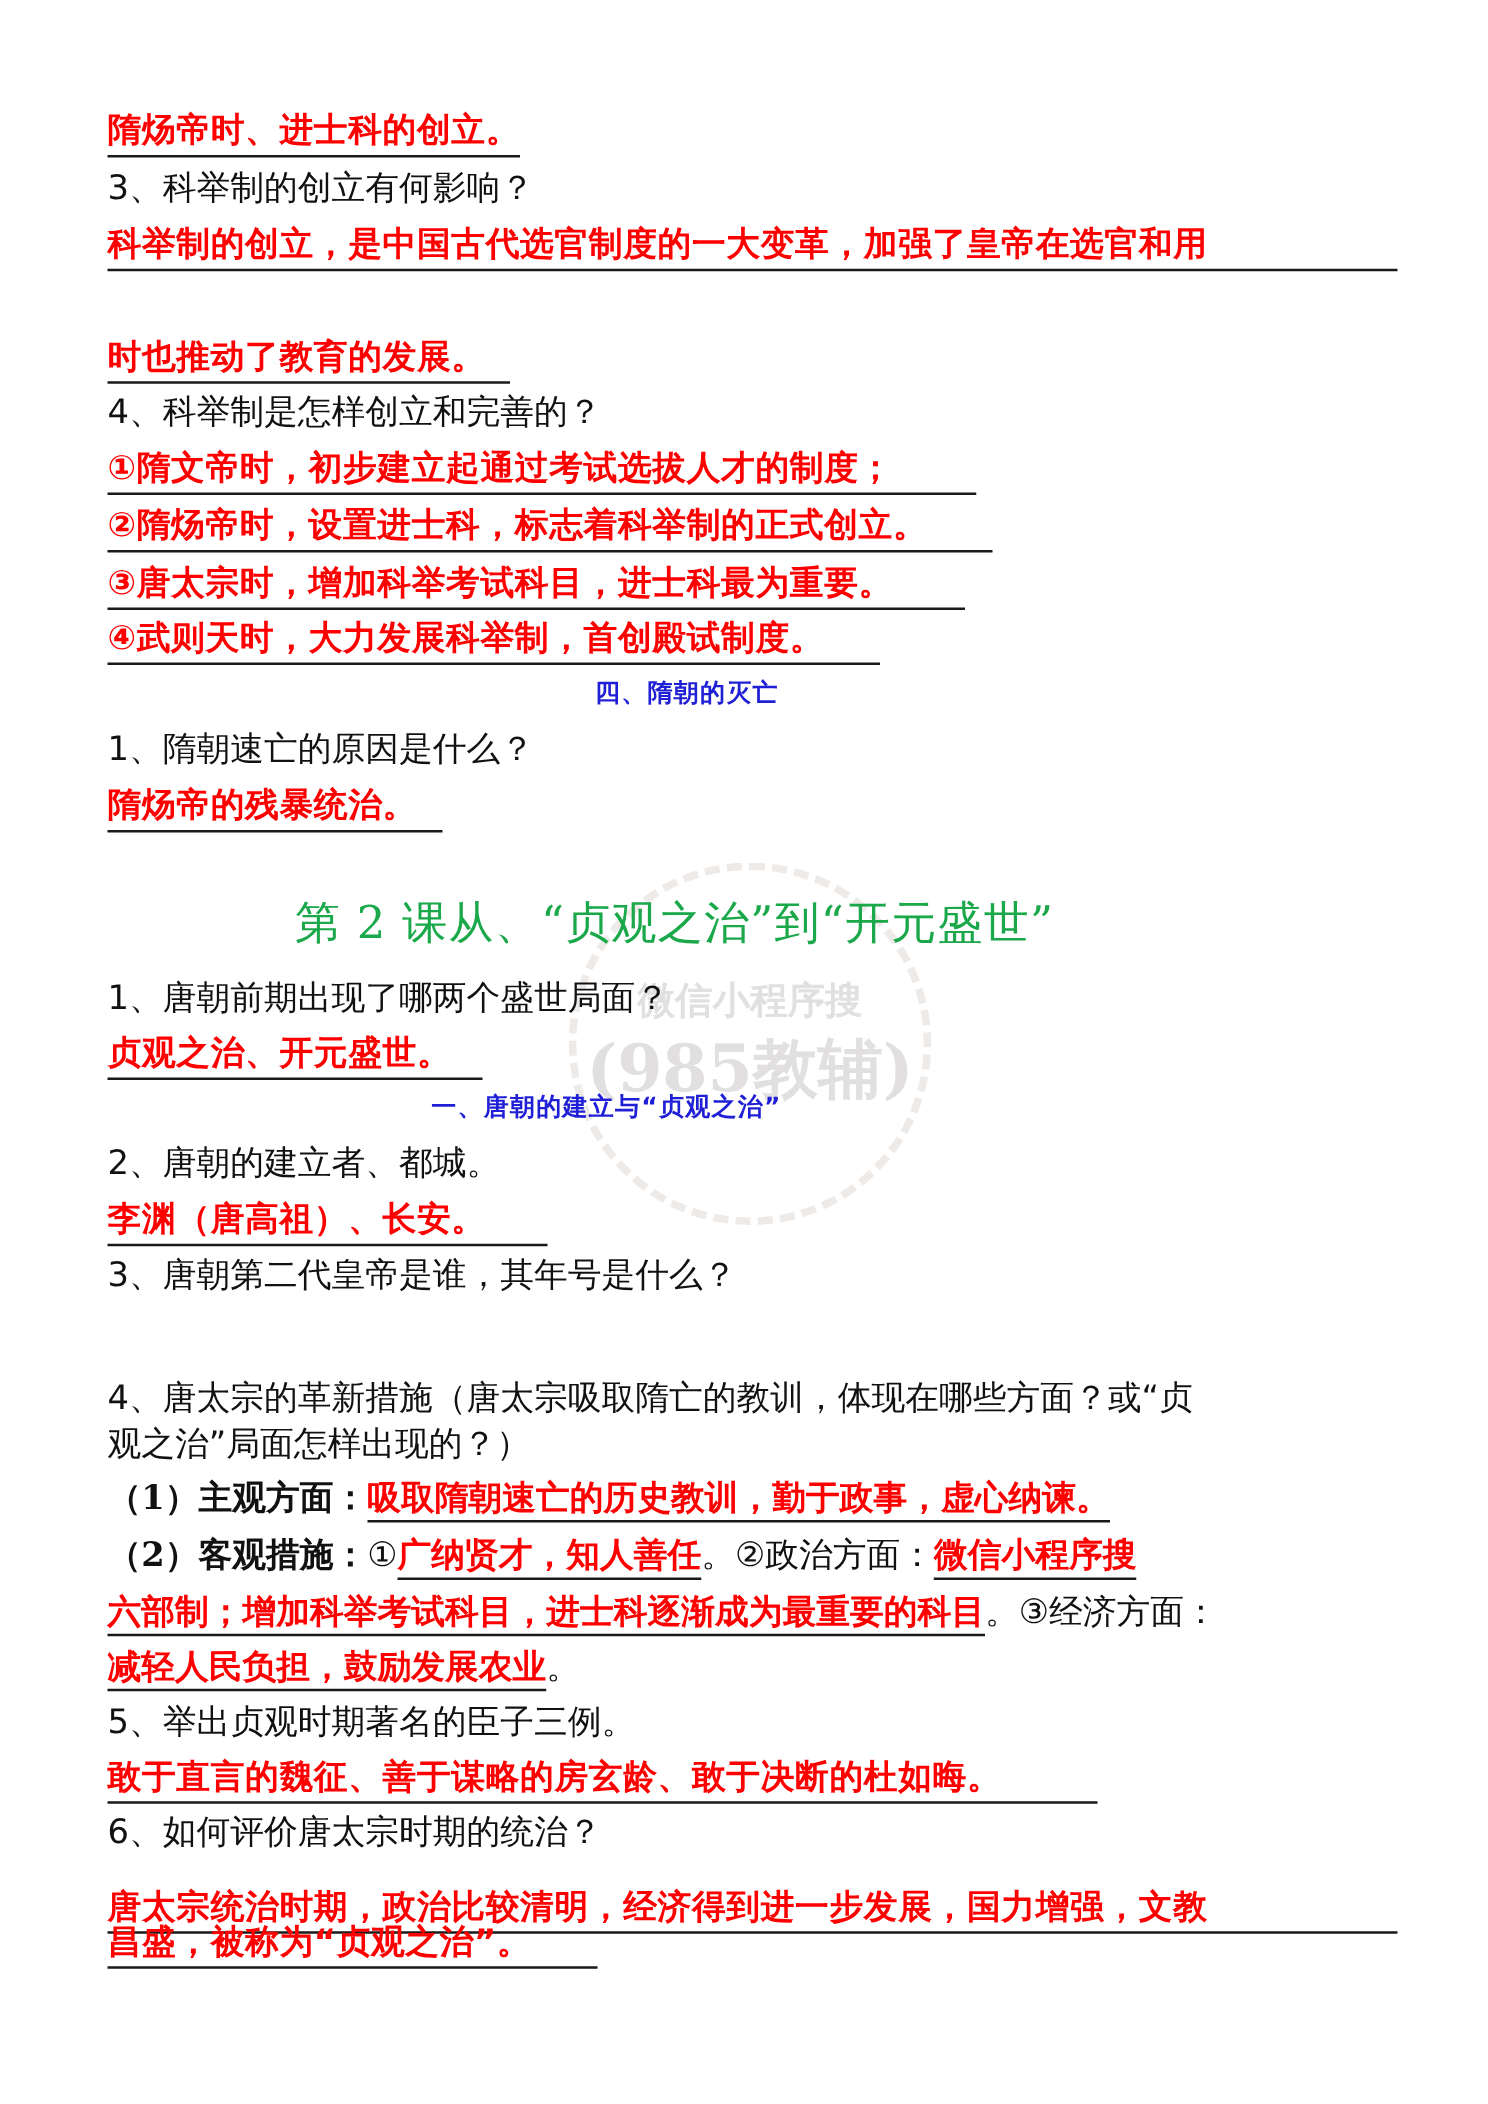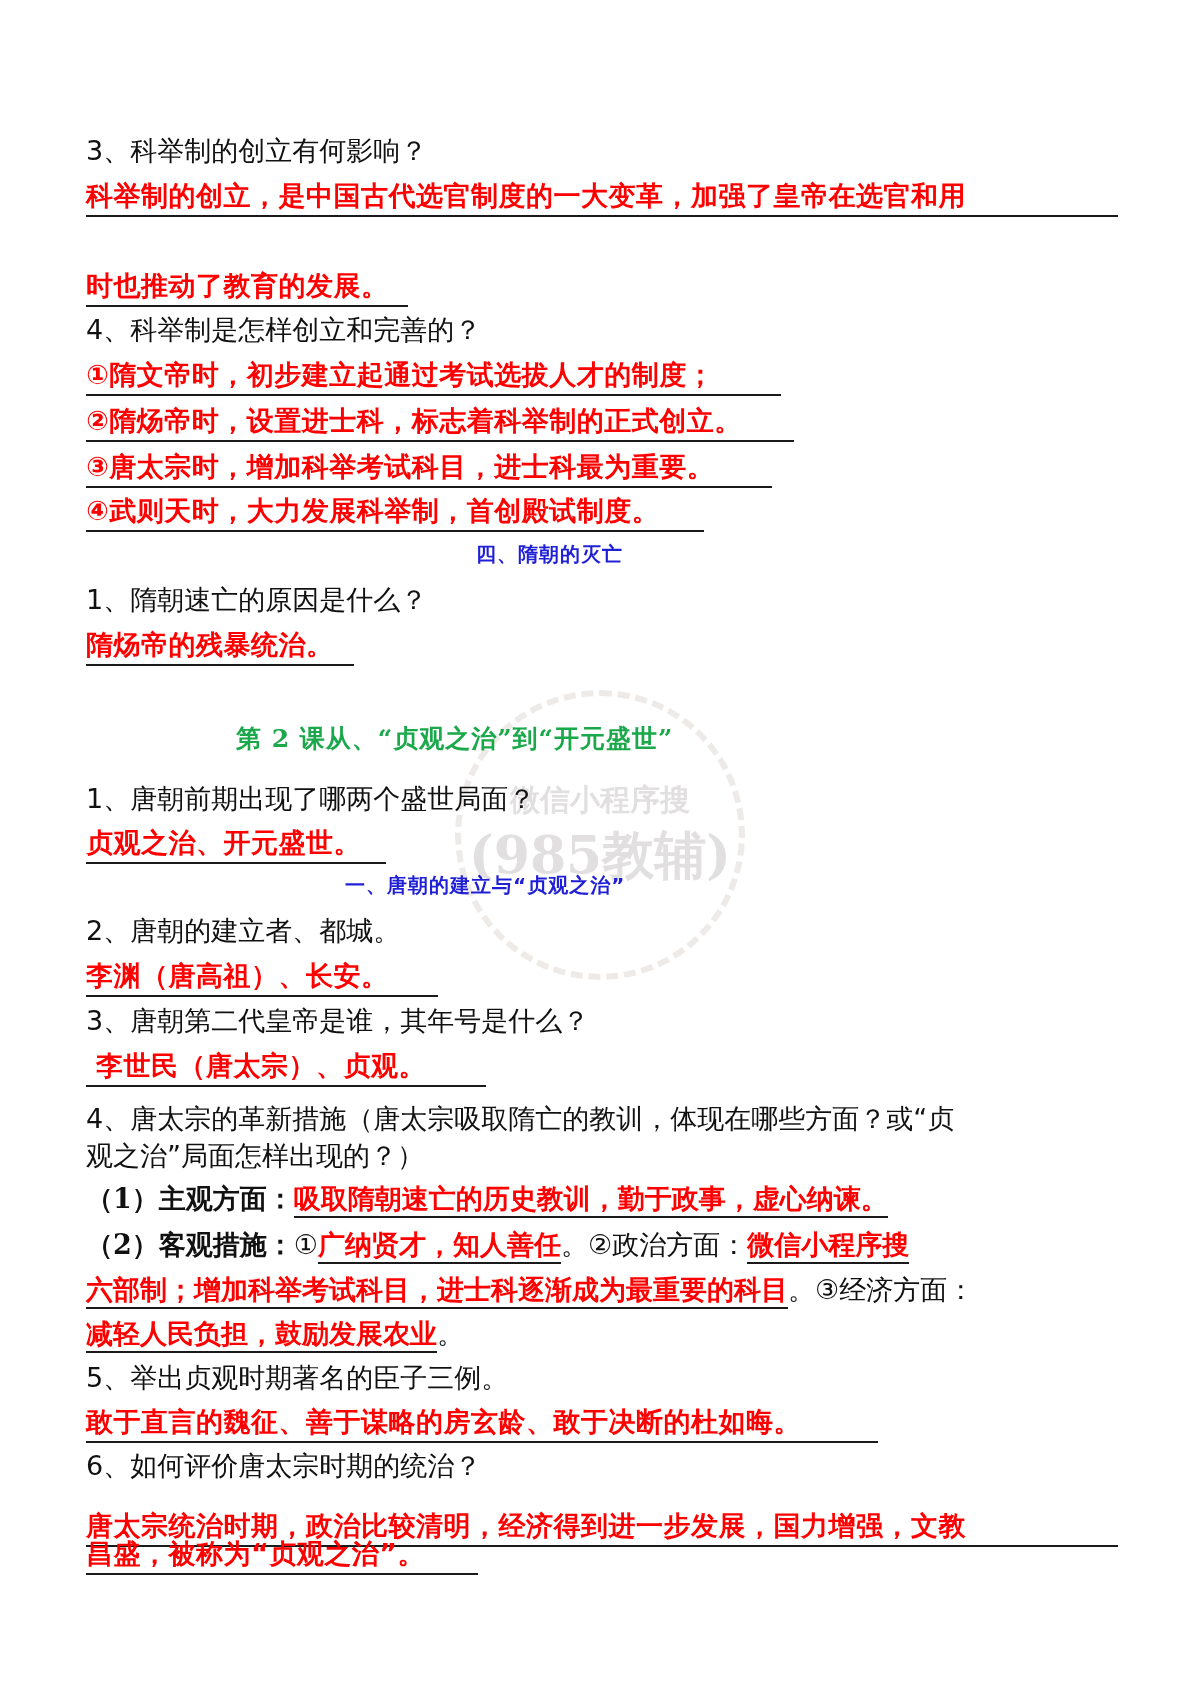--- a/index.html
+++ b/index.html
@@ -46,23 +46,23 @@
       color: #1f1fd6;
       font-weight: bold;
       font-size: 20px;
       line-height: 36px;
       white-space: nowrap;
       letter-spacing: 1px;
     }
     .h-green {
       position: absolute;
       color: #1aa84a;
-      font-weight: bold;
+      font-weight: normal;
       font-family: "DejaVu Serif", "Liberation Serif", serif;
-      font-size: 25px;
+      font-size: 36px;
       line-height: 42px;
       white-space: nowrap;
       letter-spacing: 1px;
     }
     .black-b {
       color: #111111;
       font-weight: bold;
       font-family: "DejaVu Serif", "Liberation Serif", serif;
     }
     .black-n {
@@ -106,20 +106,23 @@
 </head>
 <body>
 
 <div class="page">
 
   <div class="watermark">
     <span class="wm-top">微信小程序搜</span>
     <span class="wm-main">(985教辅)</span>
   </div>
 
+  <div class="line a" style="top:88px;">
+    <span class="ul">隋炀帝时、进士科的创立。</span>
+  </div>
 
   <div class="line q" style="top:134px;">3、科举制的创立有何影响？</div>
   <div class="line a" style="top:179px;">
     <span class="ul" style="width:1032px;">科举制的创立，是中国古代选官制度的一大变革，加强了皇帝在选官和用</span>
   </div>
   <div class="line a" style="top:269px;">
     <span class="ul" style="width:322px;">时也推动了教育的发展。</span>
   </div>
 
   <div class="line q" style="top:313px;">4、科举制是怎样创立和完善的？</div>
@@ -151,23 +154,20 @@
   </div>
 
   <div class="h-blue" style="left:345px; top:867px;">一、唐朝的建立与“贞观之治”</div>
 
   <div class="line q" style="top:914px;">2、唐朝的建立者、都城。</div>
   <div class="line a" style="top:959px;">
     <span class="ul" style="width:352px;">李渊（唐高祖）、长安。</span>
   </div>
 
   <div class="line q" style="top:1004px;">3、唐朝第二代皇帝是谁，其年号是什么？</div>
-  <div class="line a" style="top:1049px;">
-    <span class="ul" style="width:400px; white-space:pre;"> 李世民（唐太宗）、贞观。</span>
-  </div>
 
   <div class="line q" style="top:1102px;">4、唐太宗的革新措施（唐太宗吸取隋亡的教训，体现在哪些方面？或“贞</div>
   <div class="line q" style="top:1139px;">观之治”局面怎样出现的？）</div>
 
   <div class="line" style="top:1182px;">
     <span class="black-b">（1）主观方面：</span><span class="red-ul">吸取隋朝速亡的历史教训，勤于政事，虚心纳谏。</span>
   </div>
 
   <div class="line" style="top:1228px;">
     <span class="black-b">（2）客观措施：</span><span class="black-n">①</span><span class="red-ul">广纳贤才，知人善任</span><span class="black-n">。②政治方面：</span><span class="red-ul">微信小程序搜</span>

